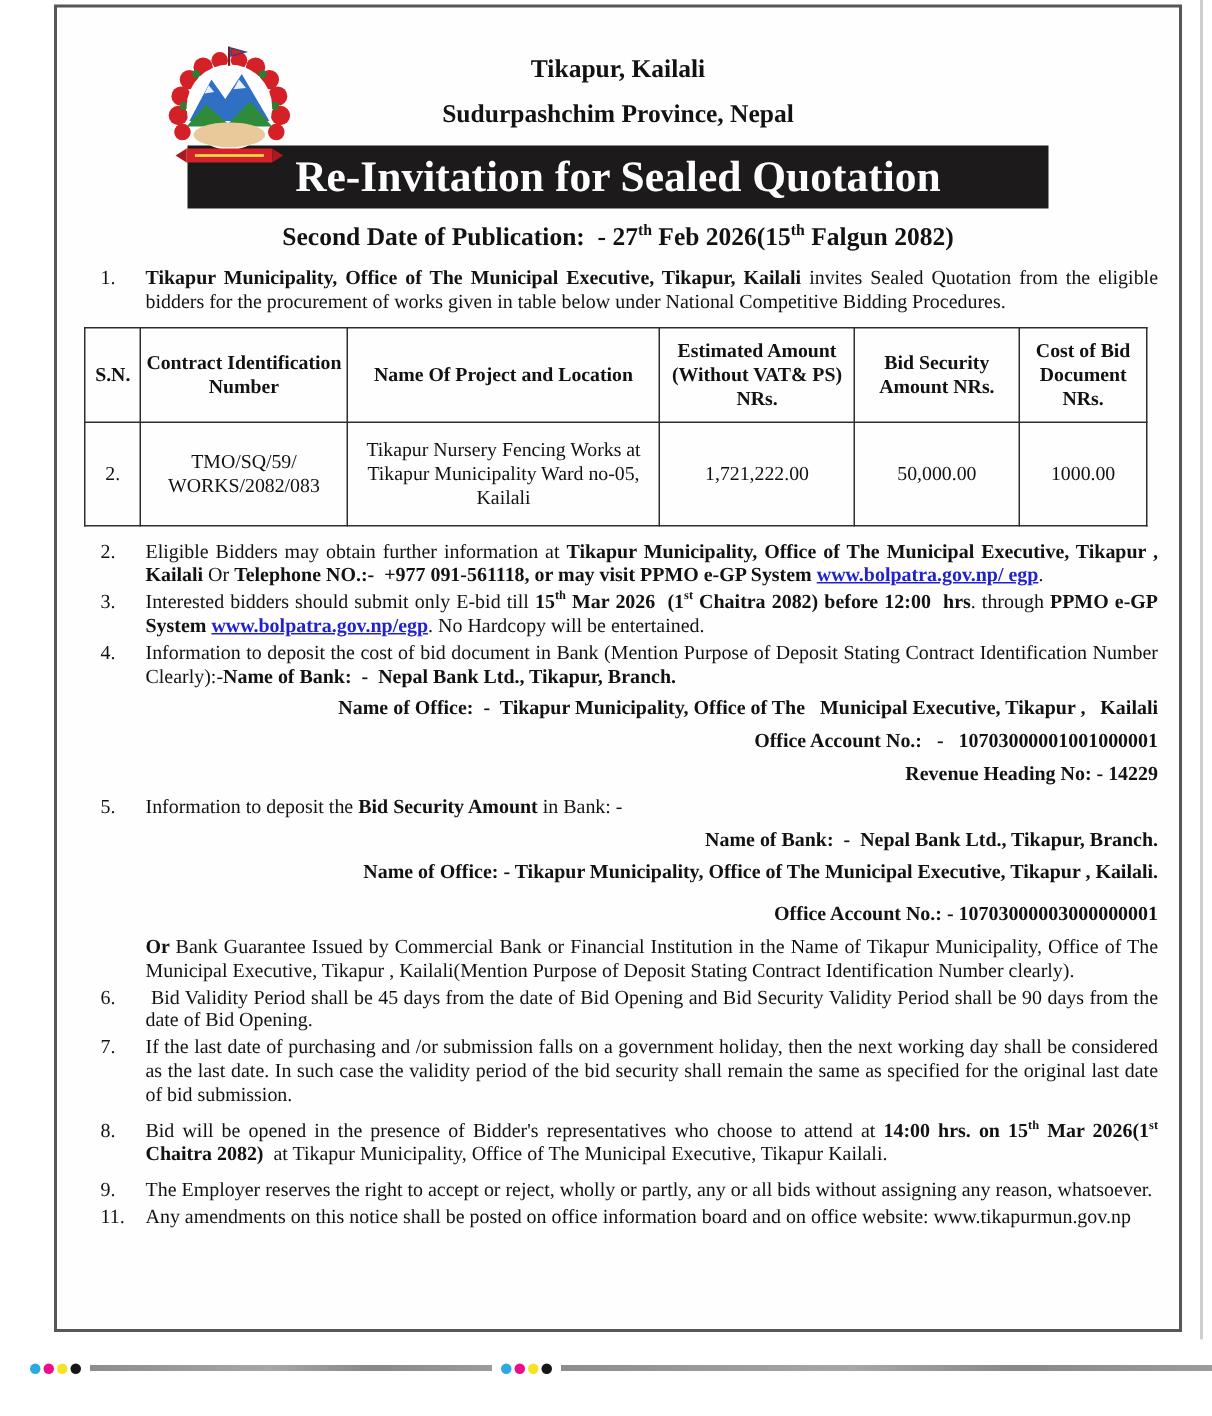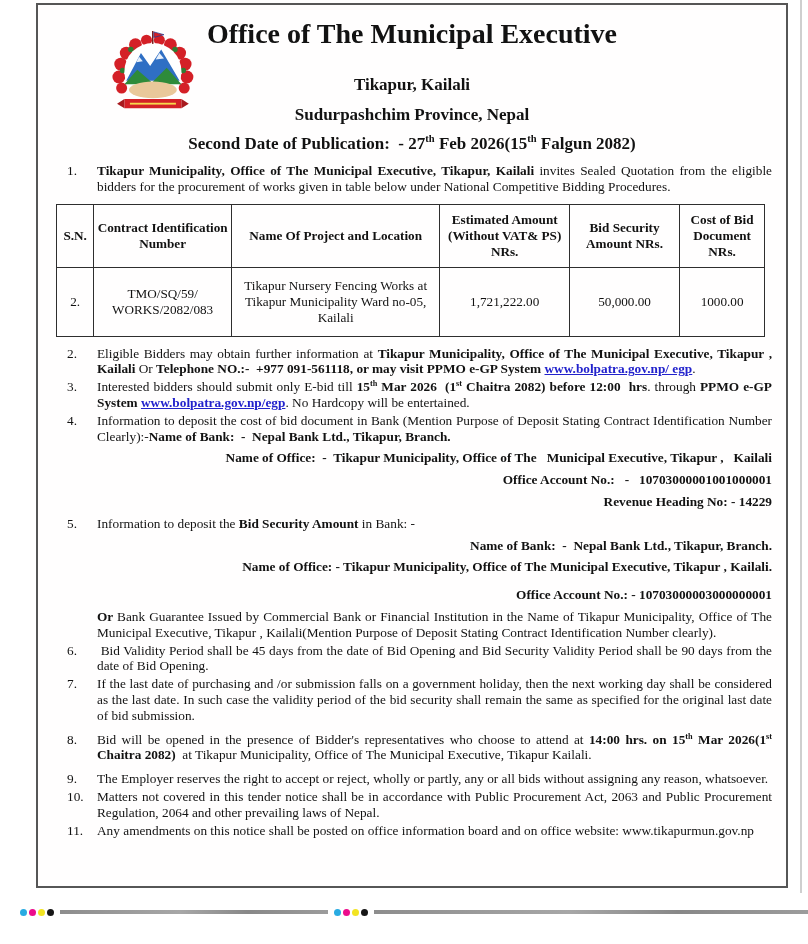--- a/index.html
+++ b/index.html
@@ -94,25 +94,27 @@
     <ellipse cx="51" cy="66" rx="26" ry="9" fill="#e9c89a"></ellipse>
     <g>
       <path d="M20 76 L82 76 L82 86 L20 86 Z" fill="#d42027"></path>
       <path d="M20 76 L12 81 L20 86 Z" fill="#a81a1f"></path>
       <path d="M82 76 L90 81 L82 86 Z" fill="#a81a1f"></path>
       <rect x="26" y="80" width="50" height="2" fill="#f6d94c"></rect>
     </g>
   </svg>
 
   <div class="header">
-    <div class="h-office">Office of The Municipal Executive</div>
     <div class="h-loc">Tikapur, Kailali</div>
     <div class="h-prov">Sudurpashchim Province, Nepal</div>
   </div>
 
+  <div class="banner">
+    <span>Re-Invitation for Sealed Quotation</span>
+  </div>
 
   <div class="publine"><span class="b">Second Date of Publication:  - 27</span><span class="b"><sup>th</sup></span><span class="b"> Feb 2026(15</span><span class="b"><sup>th</sup></span><span class="b"> Falgun 2082)</span></div>
 
   <div class="body-text">
       <div class="para item"><span class="num">1.</span><span class="content"><span class="b">Tikapur Municipality, Office of The Municipal Executive, Tikapur, Kailali </span><span>invites Sealed Quotation from the eligible bidders for the procurement of works given in table below under National Competitive Bidding Procedures.</span></span></div>
     </div>
 
   <table class="bid-table">
     <thead>
         <tr>
@@ -146,21 +148,20 @@
       <div class="para sub"><span class="content"><span class="b">Revenue Heading No: - 14229</span></span></div>
       <div class="para item"><span class="num">5.</span><span class="content"><span>Information to deposit the </span><span class="b">Bid Security Amount</span><span> in Bank: -</span></span></div>
       <div class="para sub"><span class="content"><span class="b">Name of Bank:  -  Nepal Bank Ltd., Tikapur, Branch.</span></span></div>
       <div class="para sub"><span class="content"><span class="b">Name of Office: - Tikapur Municipality, Office of The Municipal Executive, Tikapur , Kailali.</span></span></div>
       <div class="para sub gap"><span class="content"><span class="b">Office Account No.: - 10703000003000000001</span></span></div>
       <div class="para subor"><span class="content"><span class="b">Or </span><span>Bank Guarantee Issued by Commercial Bank or Financial Institution in the Name of Tikapur Municipality, Office of The Municipal Executive, Tikapur , Kailali(Mention Purpose of Deposit Stating Contract Identification Number clearly).</span></span></div>
       <div class="para item"><span class="num">6.</span><span class="content"><span> Bid Validity Period shall be 45 days from the date of Bid Opening and Bid Security Validity Period shall be 90 days from the date of Bid Opening.</span></span></div>
       <div class="para item"><span class="num">7.</span><span class="content"><span>If the last date of purchasing and /or submission falls on a government holiday, then the next working day shall be considered as the last date. In such case the validity period of the bid security shall remain the same as specified for the original last date of bid submission.</span></span></div>
       <div class="para item gap8"><span class="num">8.</span><span class="content"><span>Bid will be opened in the presence of Bidder's representatives who choose to attend at </span><span class="b">14:00 hrs. on 15</span><span class="b"><sup>th</sup></span><span class="b"> Mar 2026(1</span><span class="b"><sup>st</sup></span><span class="b"> Chaitra 2082)</span><span>  at Tikapur Municipality, Office of The Municipal Executive, Tikapur Kailali.</span></span></div>
       <div class="para item gap8"><span class="num">9.</span><span class="content"><span>The Employer reserves the right to accept or reject, wholly or partly, any or all bids without assigning any reason, whatsoever.</span></span></div>
-      <div class="para item"><span class="num">10.</span><span class="content"><span>Matters not covered in this tender notice shall be in accordance with Public Procurement Act, 2063 and Public Procurement Regulation, 2064 and other prevailing laws of Nepal.</span></span></div>
       <div class="para item"><span class="num">11.</span><span class="content"><span>Any amendments on this notice shall be posted on office information board and on office website: www.tikapurmun.gov.np</span></span></div>
     </div>
 
 </div>
 
 <div class="edge-line"></div>
 <div class="regmarks">
     <span class="regdot" style="background: rgb(41, 171, 226);"></span>
     <span class="regdot" style="background: rgb(236, 12, 140);"></span>
     <span class="regdot" style="background: rgb(242, 228, 34);"></span>

